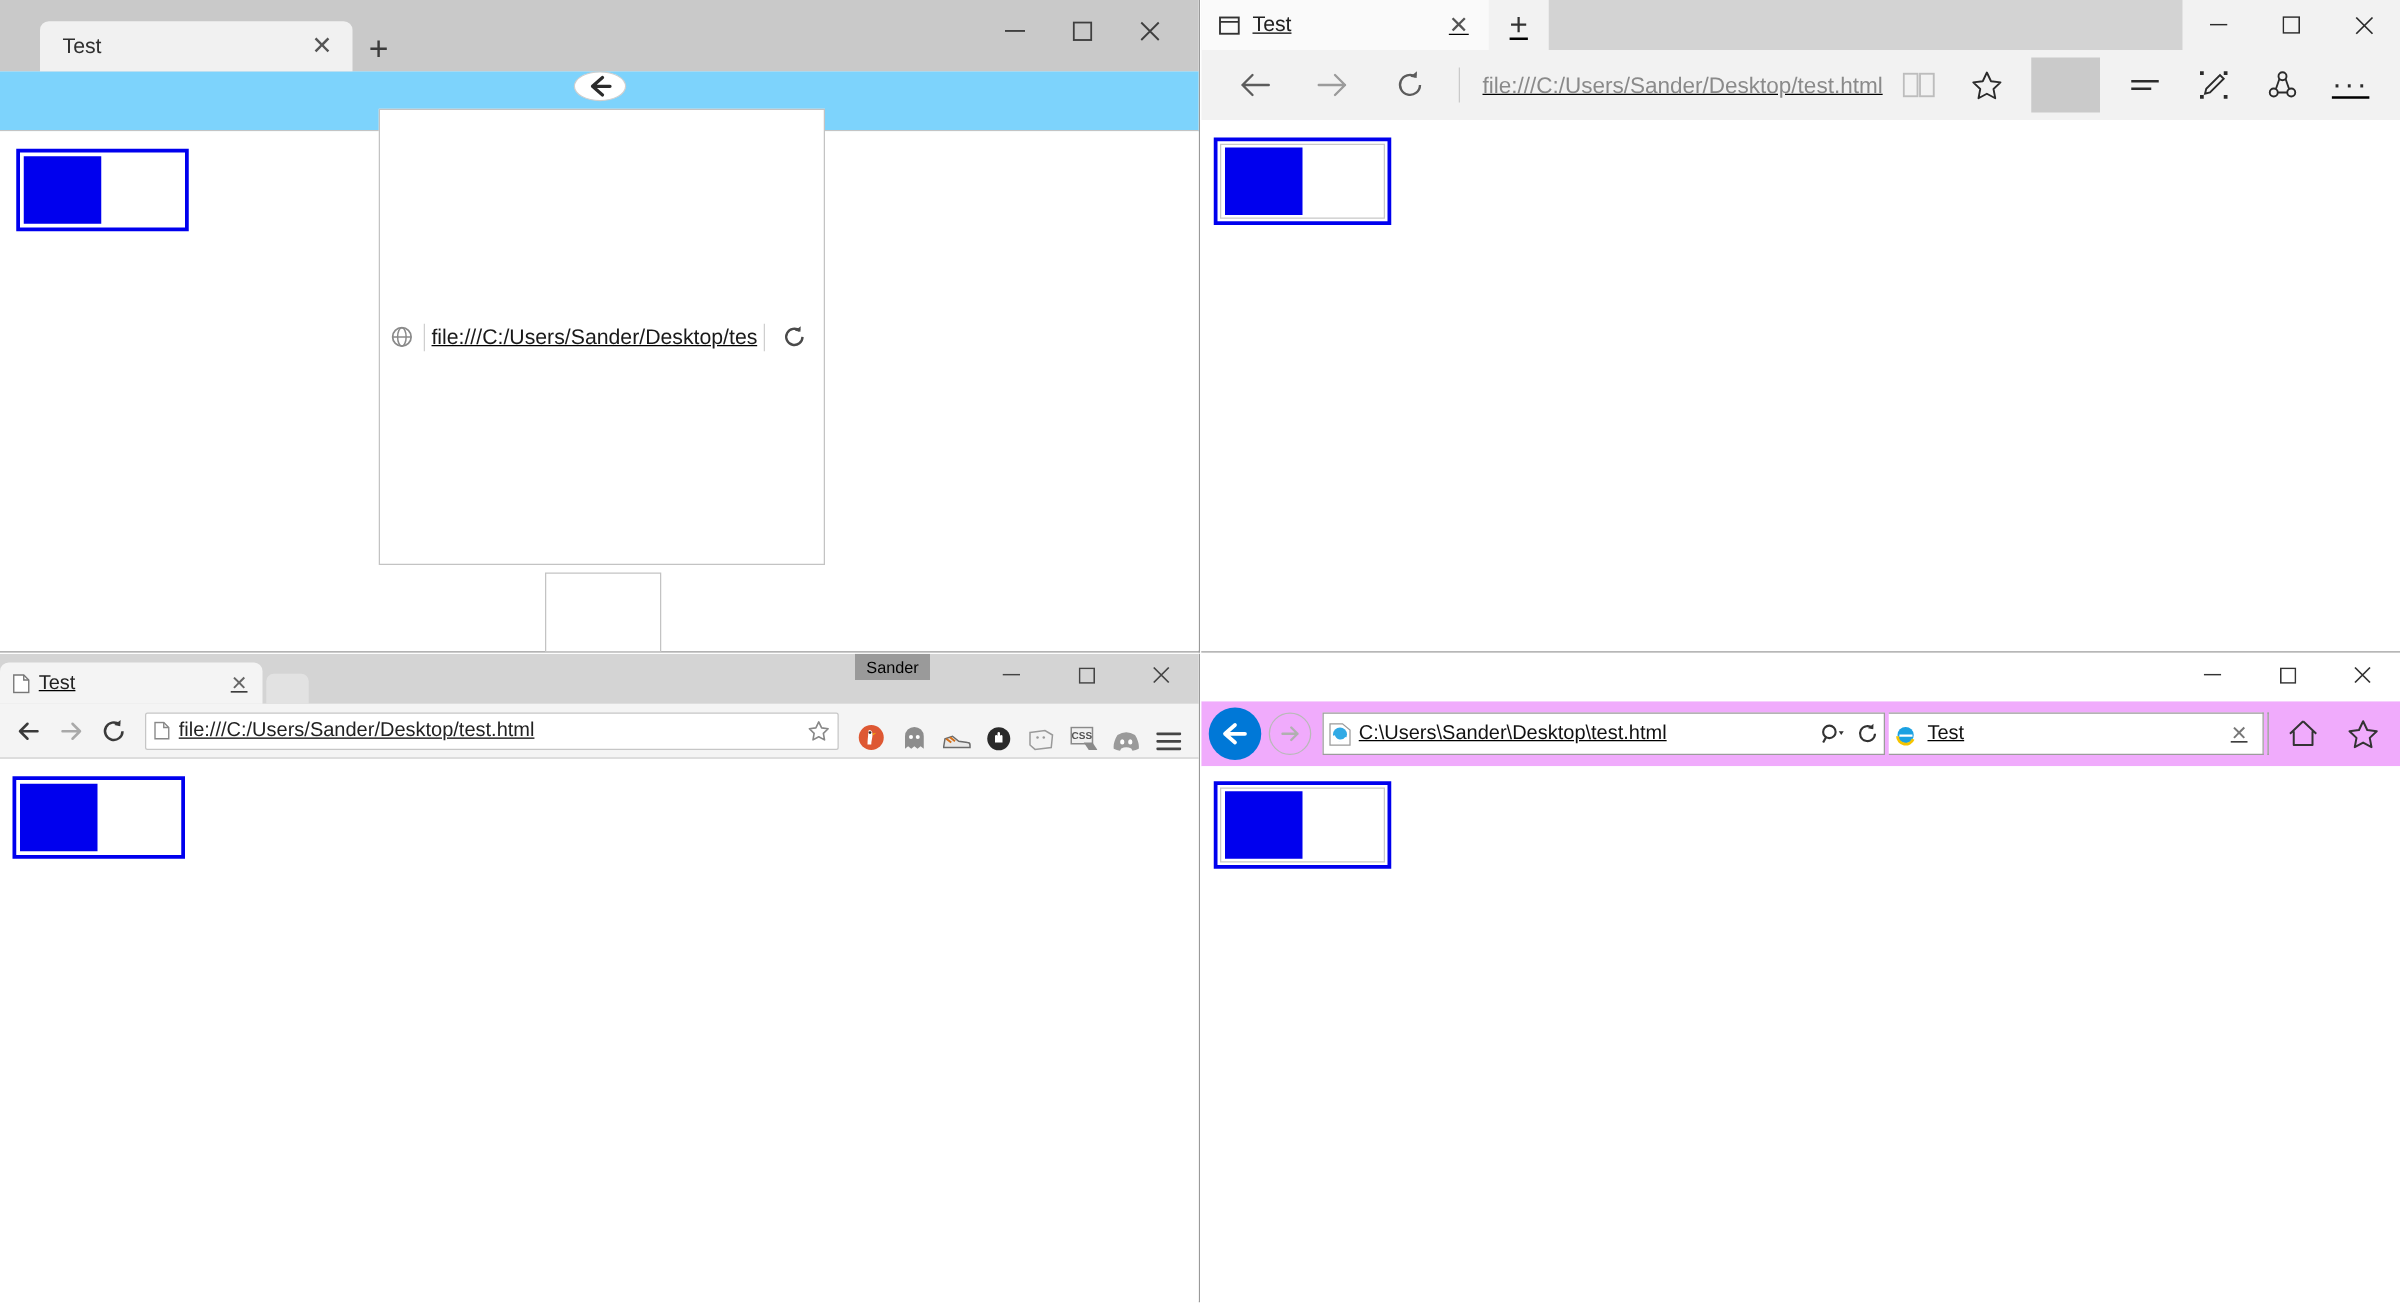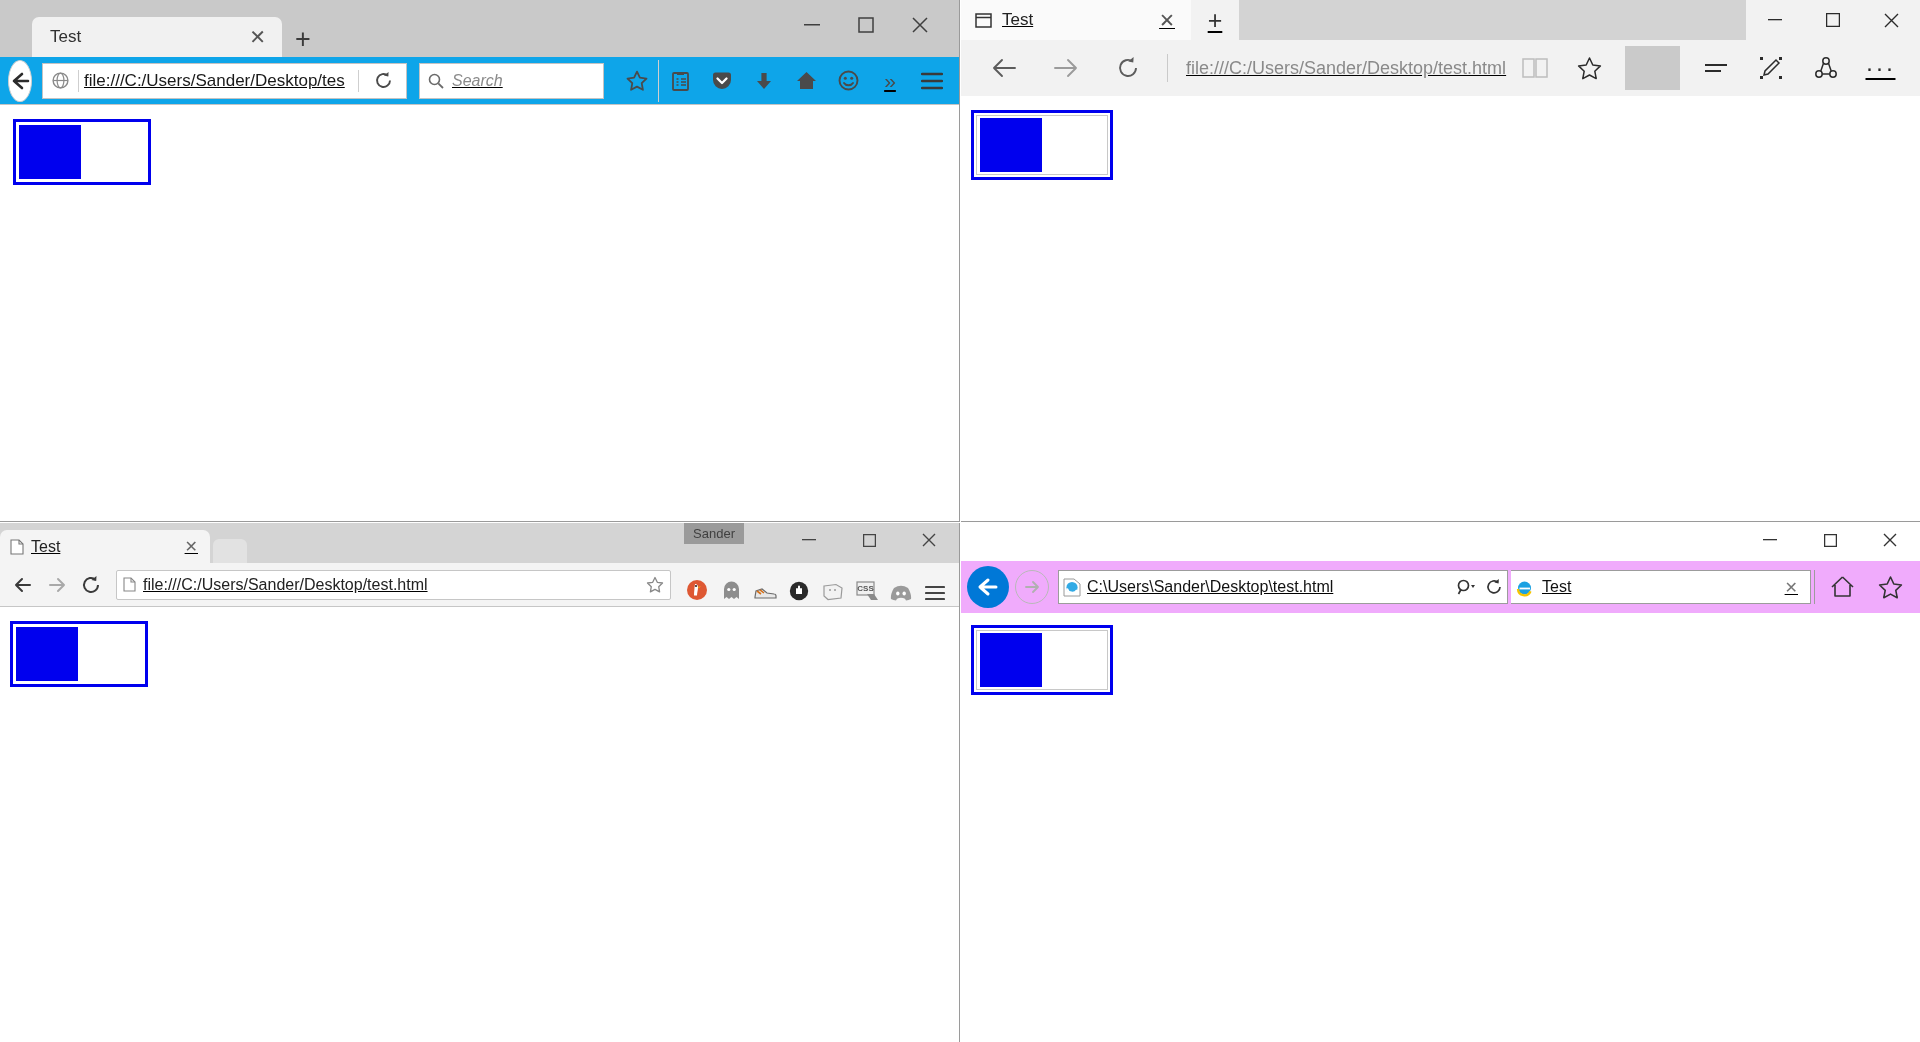--- a/index.html
+++ b/index.html
@@ -24,22 +24,22 @@
     position: absolute; left: 32px; top: 17px; width: 250px; height: 40px;
     background: #f1f1f1; border-radius: 7px 7px 0 0;
     display: flex; align-items: center; padding: 0 10px 0 18px;
   }
   .ff-tab-label { font-size: 17px; color: #303030; flex: 1; }
   .ff-tab-close { font-size: 20px; color: #555; line-height: 1; padding: 0 6px; cursor: default; }
   .ff-newtab { position: absolute; left: 295px; top: 24px; font-size: 27px; color: #3b3b3b; font-weight: 300; }
   .ff-wctl { position: absolute; right: 12px; top: 8px; display: flex; gap: 0; }
   .ff-wctl > div { width: 54px; height: 34px; display: flex; align-items: center; justify-content: center; color: #3f3f3f; }
   .ff-navbar {
-    height: 48px; background: #0ea5e9; border-bottom: 1px solid #c4c4c4;
-    display: flex; align-items: center; padding: 0 8px; gap: 6px;
+    height: 48px; background: #7dd3fc; border-bottom: 1px solid #c4c4c4;
+    display: flex; align-items: center; padding: 0 8px; gap: 6px; flex-direction: column;
   }
   .ff-back {
     width: 42px; height: 42px; border-radius: 50%; border: 1px solid #cfcfcf; background: #fff;
     display: flex; align-items: center; justify-content: center;
   }
   .ff-urlwrap {
     flex: 0 0 365px; height: 36px; background: #fff; border: 1px solid #c3c3c3;
     display: flex; align-items: center; padding: 0 4px; margin-left: 4px;
   }
   .ff-globe { width: 26px; display: flex; justify-content: center; }
@@ -82,21 +82,21 @@
   .cr-titlebar { height: 40px; background: #d4d4d4; position: relative; display: flex; align-items: flex-end; }
   .cr-tab {
     width: 210px; height: 33px; background: #f4f4f4;
     display: flex; align-items: center; padding: 0 6px 0 10px; gap: 7px;
     border-radius: 7px 7px 0 0;
   }
   .cr-tab-label { font-size: 16px; color: #222; flex: 1; }
   .cr-tab-close { font-size: 16px; color: #666; padding: 0 6px; }
   .cr-newtab { width: 34px; height: 24px; background: #e2e2e2; border-radius: 6px 6px 0 0; margin-left: 3px; }
   .cr-profile {
-    position: absolute; right: 215px; top: 0; background: #9a9a9a; color: #404040;
+    position: absolute; right: 215px; top: 0; background: #9a9a9a; color: #000000;
     font-size: 13px; padding: 3px 9px;
   }
   .cr-wctl { position: absolute; right: 0; top: 0; display: flex; }
   .cr-wctl > div { width: 60px; height: 34px; display: flex; align-items: center; justify-content: center; color: #444; }
   .cr-navbar { height: 44px; background: #f4f4f4; border-bottom: 1px solid #c6c6c6; display: flex; align-items: center; padding: 0 8px; gap: 4px; }
   .cr-nbtn { width: 30px; height: 30px; display: flex; align-items: center; justify-content: center; }
   .cr-omni {
     flex: 1; height: 30px; background: #fff; border: 1px solid #c6c6c6; border-radius: 2px;
     display: flex; align-items: center; padding: 0 6px; gap: 7px; margin: 0 6px;
   }

